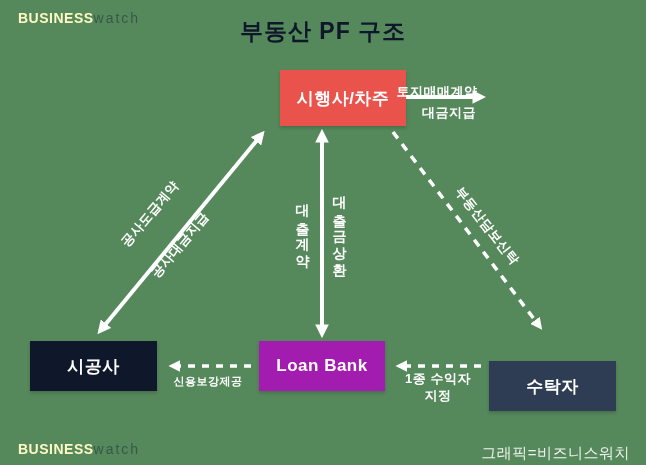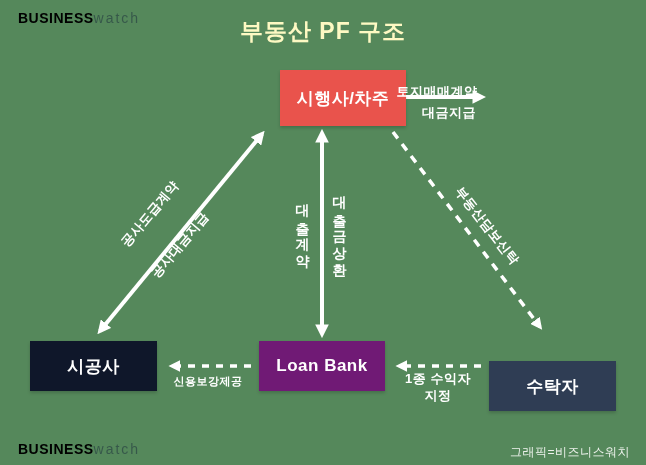--- a/index.html
+++ b/index.html
@@ -3,29 +3,29 @@
 <meta charset="utf-8">
 <style>
   html,body{margin:0;padding:0;}
   .stage{
     position:relative;width:646px;height:465px;overflow:hidden;
     font-family:"Liberation Sans","DejaVu Sans",sans-serif;
     background:#55885b;
   }
   .title{
     position:absolute;left:0;right:0;top:16px;text-align:center;
-    font-size:23px;font-weight:800;color:#fef9c3;letter-spacing:1px;
+    font-size:23px;font-weight:800;color:#0f172a;letter-spacing:1px;
   }
   .logo{position:absolute;font-size:14px;letter-spacing:.5px;white-space:nowrap;}
-  .logo .p1{font-weight:800;color:#000000;}
+  .logo .p1{font-weight:800;color:#fef9c3;}
   .logo .p2{font-weight:400;color:rgba(23,40,58,.5);letter-spacing:2px;}
   .logo-top{left:18px;top:10px;}
   .logo-bottom{left:18px;top:441px;}
   .credit{
-    position:absolute;right:16px;top:444px;font-size:12px;
+    position:absolute;right:16px;top:444px;font-size:15px;
     color:#edf2ec;letter-spacing:.5px;
   }
   .node{
     position:absolute;display:flex;align-items:center;justify-content:center;
     color:#fff;font-weight:bold;font-size:17px;letter-spacing:.5px;
     box-shadow:0 2px 3px rgba(0,0,0,.18);
   }
   .n-developer{left:259px;top:70px;width:126px;height:56px;margin-left:21px;}
   .n-landowner{left:489px;top:76px;width:127px;height:45px;}
   .n-constructor{left:30px;top:341px;width:127px;height:50px;}
@@ -74,21 +74,21 @@
      Loan Bank (dashed) --&gt;
     <line x1="481" y1="366" x2="399" y2="366" stroke="#ffffff" stroke-width="3.5" stroke-dasharray="7 7" marker-end="url(#ah)"></line>
   </svg>
 
   <div class="node n-developer" style="background: rgb(233, 83, 76);">
     <span>시행사/차주</span>
   </div>
   <div class="node n-constructor" style="background: #0f172a;">
     <span>시공사</span>
   </div>
-  <div class="node n-loanbank" style="background: #701a75;">
+  <div class="node n-loanbank" style="background: #a21caf;">
     <span>Loan Bank</span>
   </div>
   <div class="node n-trustee" style="background: rgb(47, 61, 84); margin-top: 20px;">
     <span>수탁자</span>
   </div>
 
   <div class="edge-label" style="left:389px;top:83px;width:96px;">토지매매계약</div>
   <div class="edge-label" style="left:401px;top:104px;width:96px;">대금지급</div>
 
   <div class="edge-label rot-l" style="left:100px;top:205px;width:100px;">공사도급계약</div>

